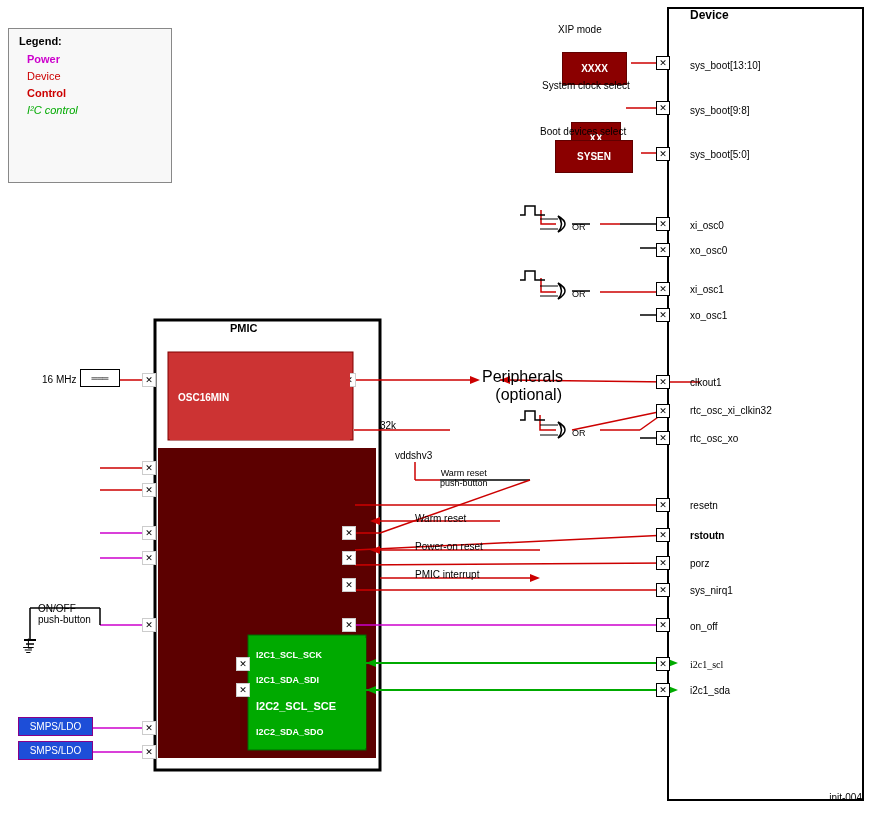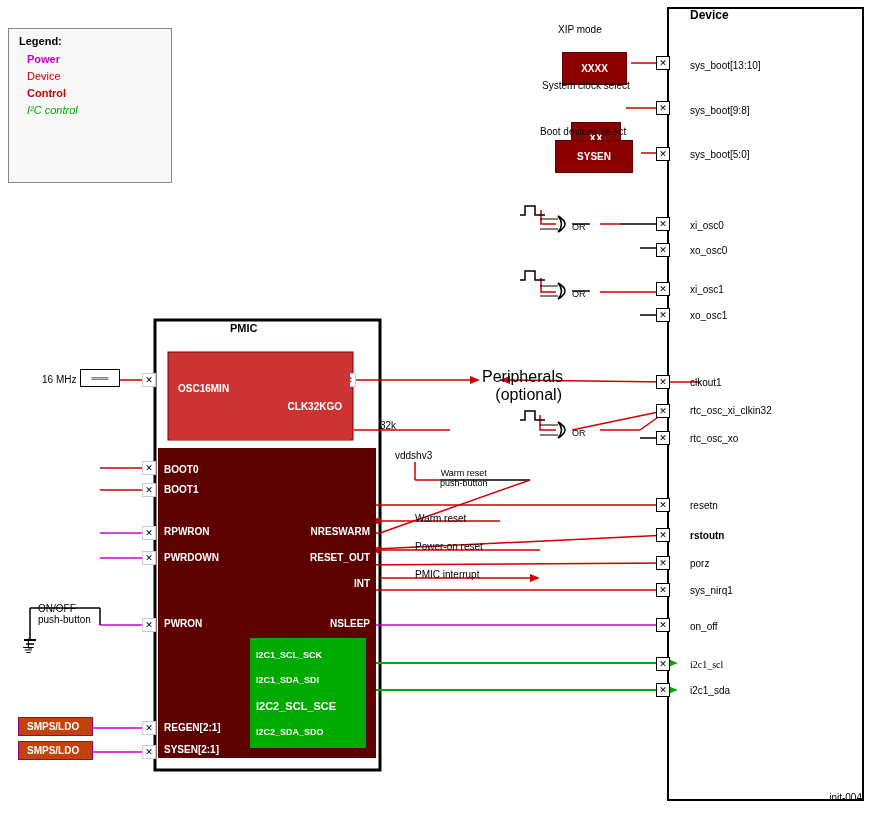--- a/index.html
+++ b/index.html
@@ -76,26 +76,27 @@
       position: absolute;
       top: 0;
       left: 0;
       width: 877px;
       height: 815px;
       pointer-events: none;
     }
     
     .smps-btn {
       position: absolute;
-      background: #c2410c;
+      background: #1d4ed8;
       color: #fff;
-      font-weight: bold;
+      font-weight: normal;
       font-size: 10px;
       padding: 3px 8px;
       border: 1px solid #880088;
+      text-align: center;
     }
   </style>
 </head>
 <body>
 
 <div class="diagram-container">
 
   <svg class="arrows">
 
     <rect x="668" y="8" width="195" height="792" fill="none" stroke="#000" stroke-width="2"></rect>
@@ -291,38 +292,22 @@
   <div style="position:absolute; left:656px; top:683px; width:14px; height:14px; border:1px solid #000; display:flex; align-items:center; justify-content:center; font-size:9px; background:#fff;">✕</div>
 
   <div style="position:absolute; left:572px; top:222px; font-size:9px;">OR</div>
   <div style="position:absolute; left:572px; top:289px; font-size:9px;">OR</div>
   <div style="position:absolute; left:572px; top:428px; font-size:9px;">OR</div>
 
   <div class="pmic-label">PMIC</div>
 
   <div style="position:absolute; top:355px; left:170px; width:180px; height:85px; background:#cc3333; display:flex; flex-direction:column; justify-content:center; padding:4px 8px; z-index:2;">
     <div style="color:#fff; font-size:10px; font-weight:bold; line-height:1.8;">OSC16MIN</div>
-    <div style="color:#fff; font-size:10px; font-weight:bold; line-height:1.8; text-align:right;">CLK32KGO</div>
   </div>
 
-  <div style="position:absolute; top:448px; left:158px; width:218px; height:310px; background:#5c0000; z-index:1;">
-
-    <div style="color:#fff; font-size:10px; position:absolute; left:6px; top:16px; font-weight:bold;">BOOT0</div>
-    <div style="color:#fff; font-size:10px; position:absolute; left:6px; top:36px; font-weight:bold;">BOOT1</div>
-    <div style="color:#fff; font-size:10px; position:absolute; left:6px; top:78px; font-weight:bold;">RPWRON</div>
-    <div style="color:#fff; font-size:10px; position:absolute; left:6px; top:104px; font-weight:bold;">PWRDOWN</div>
-    <div style="color:#fff; font-size:10px; position:absolute; left:6px; top:170px; font-weight:bold;">PWRON</div>
-    <div style="color:#fff; font-size:10px; position:absolute; left:6px; top:274px; font-weight:bold;">REGEN[2:1]</div>
-    <div style="color:#fff; font-size:10px; position:absolute; left:6px; top:296px; font-weight:bold;">SYSEN[2:1]</div>
-
-    <div style="color:#fff; font-size:10px; position:absolute; right:6px; top:78px; font-weight:bold; text-align:right;">NRESWARM</div>
-    <div style="color:#fff; font-size:10px; position:absolute; right:6px; top:104px; font-weight:bold; text-align:right;">RESET_OUT</div>
-    <div style="color:#fff; font-size:10px; position:absolute; right:6px; top:130px; font-weight:bold; text-align:right;">INT</div>
-    <div style="color:#fff; font-size:10px; position:absolute; right:6px; top:170px; font-weight:bold; text-align:right;">NSLEEP</div>
-  </div>
 
   <div style="position:absolute; top:638px; left:250px; width:116px; height:110px; background:#00aa00; z-index:3; display:flex; flex-direction:column; justify-content:space-around; padding:4px 6px;">
     <div style="color:#fff; font-size:9px; font-weight:bold;">I2C1_SCL_SCK</div>
     <div style="color:#fff; font-size:9px; font-weight:bold;">I2C1_SDA_SDI</div>
     <div style="color:#fff; font-size:11px; font-weight:bold;">I2C2_SCL_SCE</div>
     <div style="color:#fff; font-size:9px; font-weight:bold;">I2C2_SDA_SDO</div>
   </div>
 
   <div style="position:absolute; left:142px; top:461px; width:14px; height:14px; border:1px solid #ccc; display:flex; align-items:center; justify-content:center; font-size:9px; background:#fff;">✕</div>
   <div style="position:absolute; left:142px; top:483px; width:14px; height:14px; border:1px solid #ccc; display:flex; align-items:center; justify-content:center; font-size:9px; background:#fff;">✕</div>

